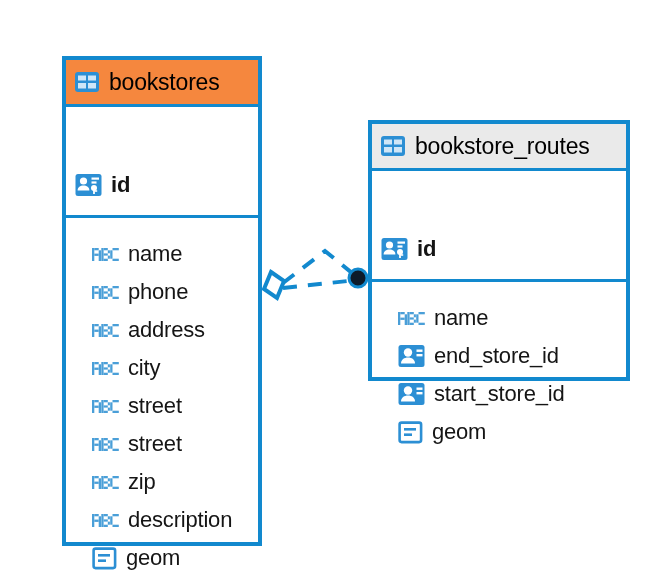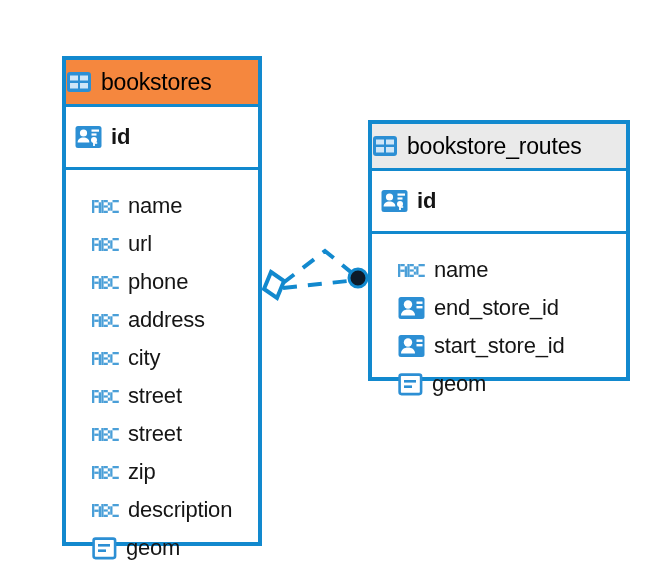--- a/index.html
+++ b/index.html
@@ -24,20 +24,21 @@
     position: absolute;
     box-sizing: border-box;
     background: #ffffff;
     border: 4px solid #1289CE;
   }
   .entity-header {
     display: flex;
     align-items: center;
     box-sizing: border-box;
     height: 44px;
+    padding-left: 8px;
     font-size: 23px;
     color: #000000;
   }
   .entity-header.accent-orange { background: #F5873E; }
   .entity-header.accent-gray   { background: #EAEAEA; }
   .entity-header .hdr-label {
     margin-left: 9px;
     letter-spacing: -0.2px;
   }
 
@@ -51,21 +52,21 @@
 
   .field-row {
     display: flex;
     align-items: center;
     height: 38px;
     padding-left: 9px;
     box-sizing: border-box;
     font-size: 22px;
     color: #151515;
   }
-  .field-row.pk { font-weight: bold; height: 60px; }
+  .field-row.pk { font-weight: bold; height: 60px; margin-top: 48px; }
   .field-row .fld-label { margin-left: 9px; letter-spacing: -0.2px; }
 
   .icon {
     flex: 0 0 auto;
     display: inline-flex;
     align-items: center;
     justify-content: center;
   }
 
   
@@ -143,42 +144,20 @@
                 <rect x="11.6" y="11.7" width="4.2" height="2.3"></rect>
               <rect x="20.5" y="1" width="6.3" height="2.3"></rect>
                 <rect x="18.2" y="3.3" width="2.3" height="8.4"></rect>
               <rect x="20.5" y="11.7" width="6.3" height="2.3"></rect>
             </g>
           </svg>
         </span>
         <span class="fld-label">name</span>
       </div>
 
-      <div class="field-row">
-        <span class="icon">
-          <svg width="27" height="15" viewBox="0 0 27 15" xmlns="http://www.w3.org/2000/svg">
-            <g fill="#4A9FD8">
-              <rect x="0" y="1" width="2.3" height="13"></rect>
-                <rect x="2.3" y="1" width="4.4" height="2.3"></rect>
-              <rect x="6.7" y="3.3" width="2.3" height="10.7"></rect>
-                <rect x="2.3" y="6.6" width="4.4" height="2.3"></rect>
-              <rect x="9.3" y="1" width="2.3" height="13"></rect>
-                <rect x="11.6" y="1" width="4.2" height="2.3"></rect>
-              <rect x="15.8" y="3.3" width="2.1" height="3"></rect>
-                <rect x="11.6" y="6.4" width="4.2" height="2.2"></rect>
-              <rect x="15.8" y="8.6" width="2.1" height="3.1"></rect>
-                <rect x="11.6" y="11.7" width="4.2" height="2.3"></rect>
-              <rect x="20.5" y="1" width="6.3" height="2.3"></rect>
-                <rect x="18.2" y="3.3" width="2.3" height="8.4"></rect>
-              <rect x="20.5" y="11.7" width="6.3" height="2.3"></rect>
-            </g>
-          </svg>
-        </span>
-        <span class="fld-label">url</span>
-      </div>
 
       <div class="field-row">
         <span class="icon">
           <svg width="27" height="15" viewBox="0 0 27 15" xmlns="http://www.w3.org/2000/svg">
             <g fill="#4A9FD8">
               <rect x="0" y="1" width="2.3" height="13"></rect>
                 <rect x="2.3" y="1" width="4.4" height="2.3"></rect>
               <rect x="6.7" y="3.3" width="2.3" height="10.7"></rect>
                 <rect x="2.3" y="6.6" width="4.4" height="2.3"></rect>
               <rect x="9.3" y="1" width="2.3" height="13"></rect>

